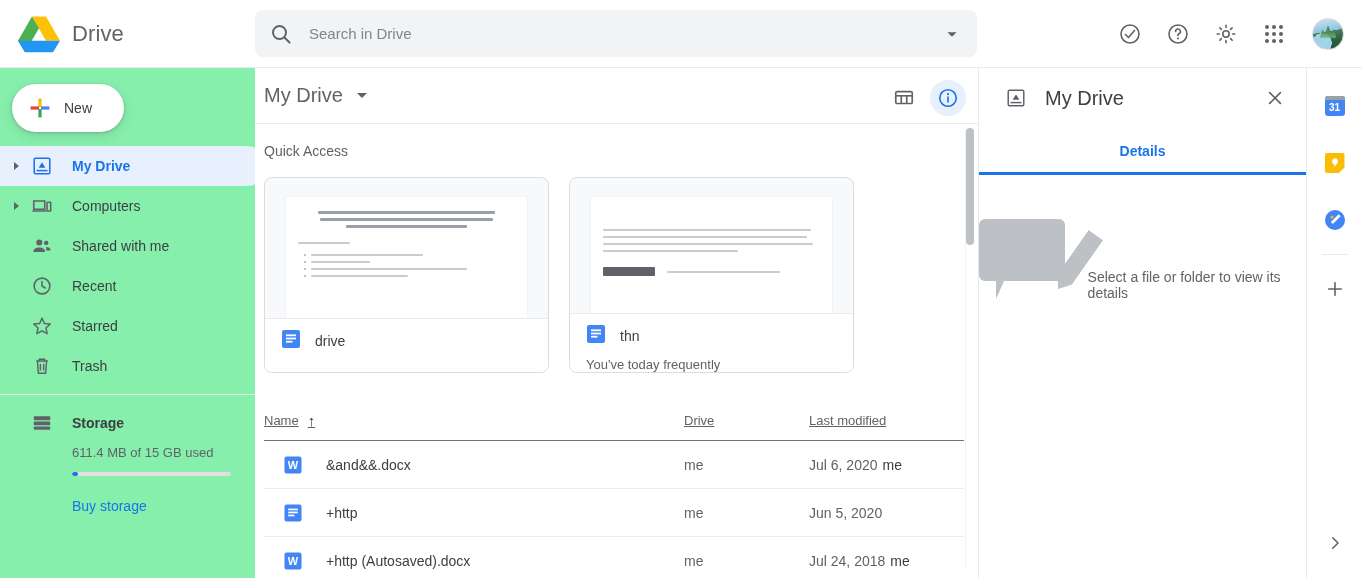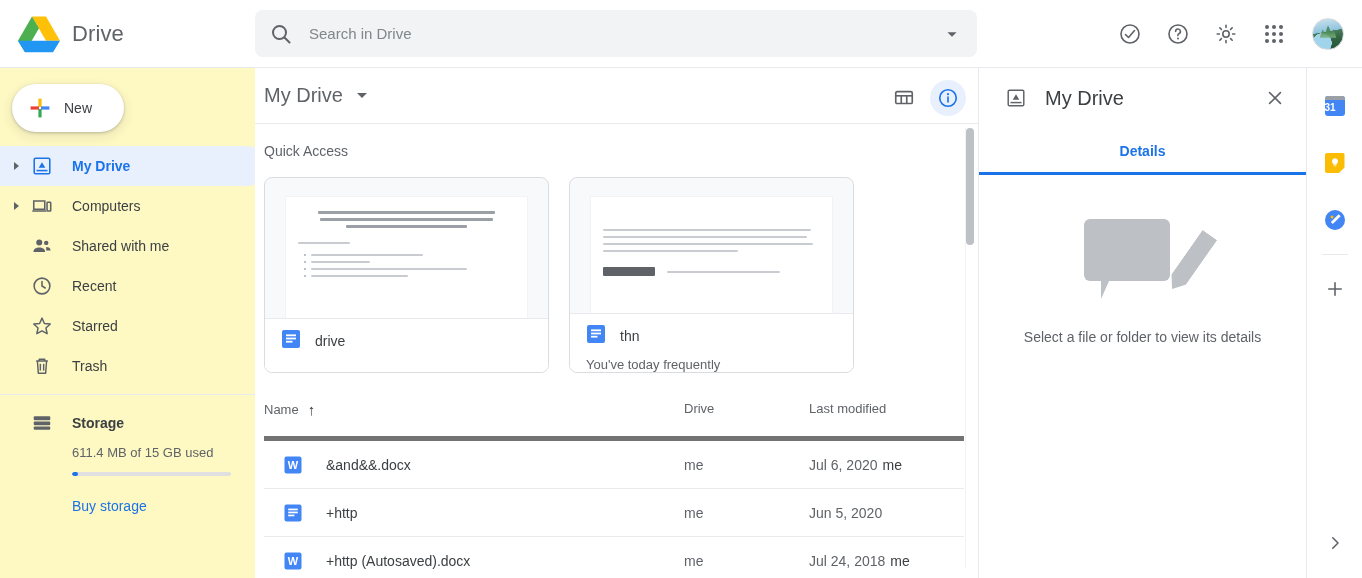--- a/index.html
+++ b/index.html
@@ -51,21 +51,21 @@
     background: linear-gradient(180deg, #2e6b45 0%, #4b8b58 55%, #7fb37f 100%);
     clip-path: polygon(0 100%, 18% 40%, 32% 70%, 50% 12%, 70% 65%, 84% 38%, 100% 100%);
     opacity: .85;
   }
   .dots-grid { display: grid; grid-template-columns: repeat(3, 4px); gap: 3px; }
   .dots-grid i { width: 4px; height: 4px; background: #5f6368; border-radius: 50%; display: block; }
 
   
   .sidebar {
     position: absolute; top: 68px; left: 0; width: 271px; height: 510px;
-    background: #fef9c3; border-right: 4px solid #1d4ed8;
+    background: #86efac; border-right: 4px solid #1d4ed8;
   }
   .newbtn {
     margin: 16px 0 14px 12px; width: 112px; height: 48px;
     border-radius: 24px; background: #fff;
     box-shadow: 0 1px 3px rgba(60,64,67,.3), 0 4px 8px 3px rgba(60,64,67,.08);
     display: flex; align-items: center; padding-left: 16px; cursor: pointer;
   }
   .newbtn-label { font-size: 14px; color: #3c4043; margin-left: 12px; }
   .plus { width: 24px; height: 24px; position: relative; flex: 0 0 24px; }
 
@@ -131,22 +131,22 @@
   .th-bullet { display: flex; align-items: center; gap: 5px; margin-bottom: 5px; }
   .th-bullet .dot { width: 2px; height: 2px; background: #bdc1c6; flex: 0 0 2px; }
   .th-btn { width: 52px; height: 9px; background: #5f6368; border-radius: 1px; margin-top: 10px; }
   .card-foot { background: #fff; border-top: 1px solid #e8eaed; flex: 1; padding: 10px 16px 0 16px; }
   .card-row { display: flex; align-items: center; }
   .card-name { font-size: 14px; color: #3c4043; margin-left: 14px; }
   .card-sub { font-size: 13px; color: #5f6368; margin-top: 9px; }
 
   .filetable { margin-top: 28px; width: 700px; }
   .th-row {
-    display: flex; align-items: flex-start; height: 40px;
-    font-size: 13px; color: #5f6368; border-bottom: 5px solid #737373;
+    display: flex; align-items: center; height: 40px;
+    font-size: 13px; color: #5f6368; border-bottom: 1px solid #737373; text-decoration: underline;
   }
   .col-name { width: 420px; display: flex; align-items: center; gap: 9px; cursor: pointer; }
   .col-owner { width: 125px; }
   .col-mod { flex: 1; }
   .sort-arrow { font-size: 15px; color: #3c4043; }
   .file-row {
     display: flex; align-items: center; height: 48px;
     border-bottom: 1px solid #e8eaed; font-size: 14px; color: #3c4043; cursor: pointer;
   }
   .file-name-cell { width: 420px; display: flex; align-items: center; padding-left: 19px; }
@@ -172,21 +172,21 @@
   .det-close { margin-left: auto; width: 34px; height: 34px; display: flex; align-items: center; justify-content: center; cursor: pointer; }
   .det-tabs { display: flex; border-bottom: 1px solid #e8eaed; }
   .det-tab {
     flex: 1; height: 46px; display: flex; align-items: center; justify-content: center;
     font-size: 14px; color: #5f6368; cursor: pointer; position: relative;
   }
   .det-tab.active { color: #1a73e8; font-weight: bold; }
   .det-tab.active::after {
     content: ""; position: absolute; bottom: -1px; left: 0; width: 100%; height: 3px; background: #1a73e8;
   }
-  .det-empty { padding-top: 42px; display: flex; flex-direction: column; align-items: center; }
+  .det-empty { padding-top: 42px; display: flex; flex-direction: row; align-items: flex-end; }
   .empty-art { width: 118px; height: 84px; position: relative; }
   .bubble { position: absolute; left: 0; top: 2px; width: 86px; height: 62px; background: #bdc1c6; border-radius: 6px; }
   .bubble-tail {
     position: absolute; left: 17px; top: 62px; width: 0; height: 0;
     border-left: 9px solid #bdc1c6; border-bottom: 20px solid transparent; border-right: 9px solid transparent;
   }
   .pencil {
     position: absolute; right: 2px; top: 12px; width: 18px; height: 66px;
     background: #bdc1c6; transform: rotate(35deg);
     clip-path: polygon(0 0, 100% 0, 100% 82%, 50% 100%, 0 82%);
@@ -198,21 +198,21 @@
     position: absolute; top: 68px; left: 1306px; width: 56px; height: 510px;
     background: #fff; border-left: 1px solid #e8eaed;
     display: flex; flex-direction: column; align-items: center;
   }
   .rail-btn { width: 40px; height: 40px; display: flex; align-items: center; justify-content: center; cursor: pointer; }
   .rail-sep { width: 26px; height: 1px; background: #e8eaed; margin: 14px 0; }
   .rail-expand { margin-top: auto; margin-bottom: 18px; width: 34px; height: 34px; display: flex; align-items: center; justify-content: center; cursor: pointer; }
 
   .cal-icon { width: 20px; height: 20px; border-radius: 3px; background: #4285f4; position: relative; overflow: hidden; }
   .cal-icon .top { position: absolute; top: 0; left: 0; right: 0; height: 4px; background: #9aa0a6; }
-  .cal-icon .num { position: absolute; left: 0; right: 0; top: 5px; text-align: left; font-size: 10px; color: #fff; font-weight: bold; line-height: 14px; }
+  .cal-icon .num { position: absolute; left: 0; right: 0; top: 5px; text-align: center; font-size: 10px; color: #fff; font-weight: bold; line-height: 14px; }
   .keep-icon { width: 20px; height: 20px; background: #fbbc04; border-radius: 2px; position: relative;
     clip-path: polygon(0 0, 100% 0, 100% 72%, 72% 100%, 0 100%); display:flex; align-items:center; justify-content:center;}
   .tasks-icon { width: 20px; height: 20px; border-radius: 50%; background: #4285f4; position: relative; overflow: hidden; }
 </style>
 </head>
 <body>
 
 <div class="app">
 
   <div class="topbar">

